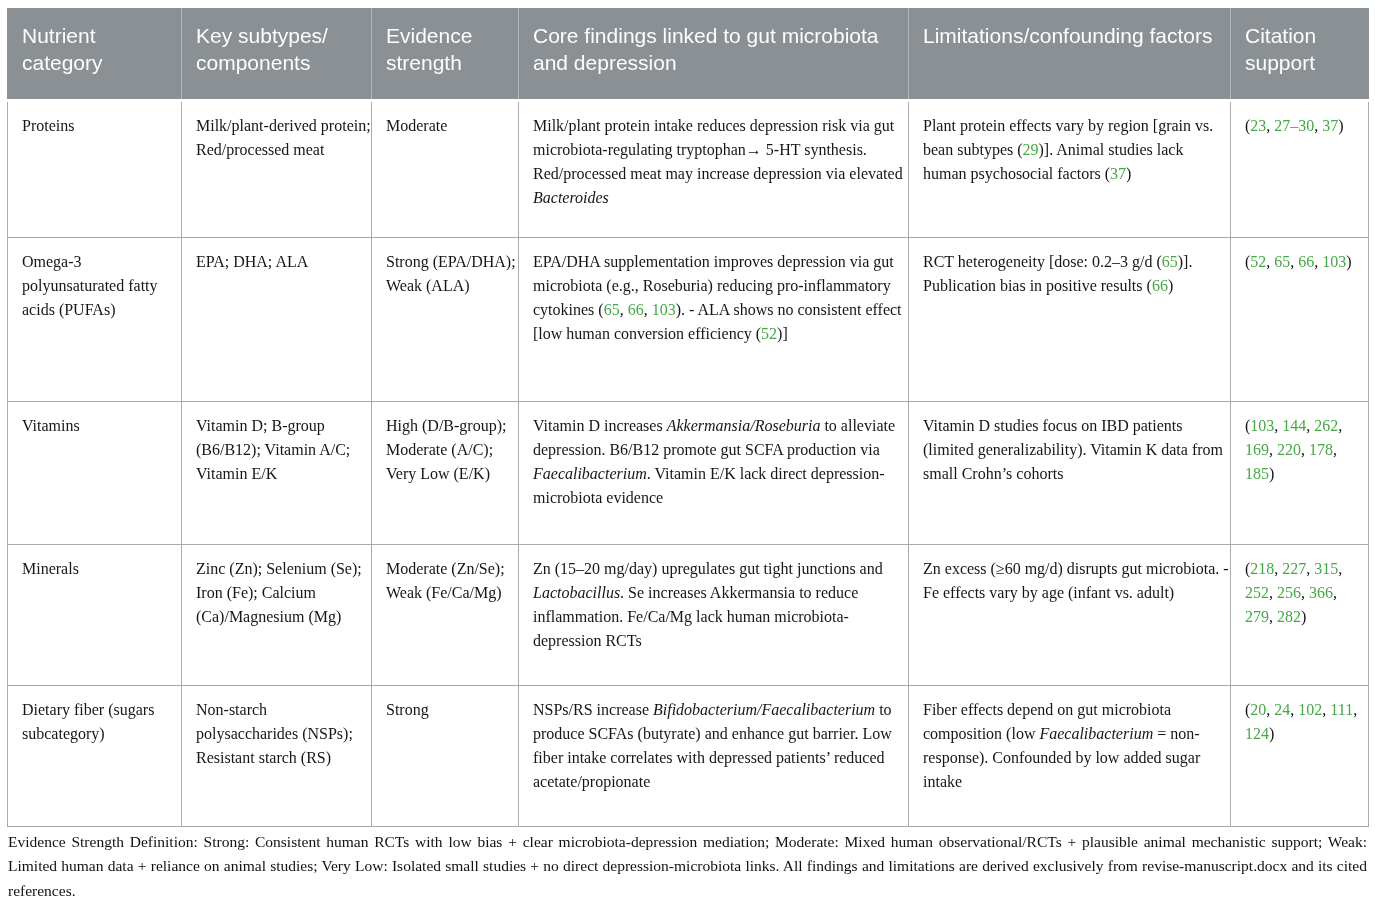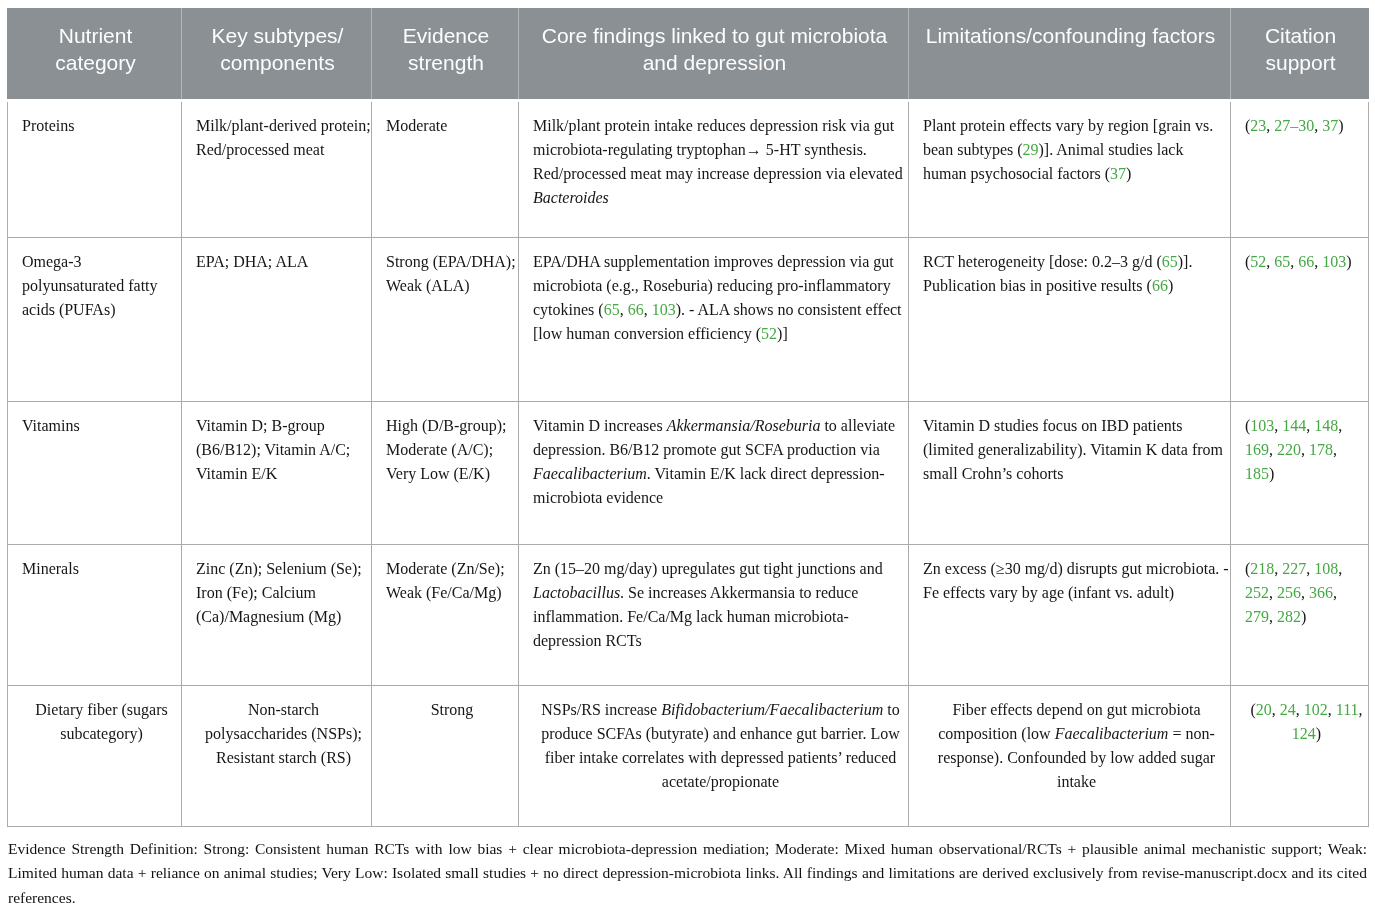--- a/index.html
+++ b/index.html
@@ -17,21 +17,21 @@
   }
   col.c1{width:174px;} col.c2{width:190px;} col.c3{width:147px;}
   col.c4{width:390px;} col.c5{width:322px;} col.c6{width:138px;}
   thead th{
     background:var(--header-bg,#8a9094);
     color:#fdfdfd;
     font-family:"Liberation Sans", sans-serif;
     font-size:21px;
     font-weight:400;
     line-height:1.3;
-    text-align:center;
+    text-align:left;
     vertical-align:top;
     padding:14px 12px 10px 14px;
     border-left:1px solid #b3b8ba;
     border-right:1px solid #b3b8ba;
     border-top:none;
     border-bottom:3px solid #ffffff;
     height:92px;
     box-sizing:border-box;
   }
   thead th:first-child{border-left:1px solid #8a9094;}
@@ -42,25 +42,25 @@
     padding:12px 0 10px 14px;
     font-size:16px;
     line-height:1.5;
     white-space:pre-wrap;
     box-sizing:border-box;
   }
   tr.r1 td{height:137px;}
   tr.r2 td{height:164px;}
   tr.r3 td{height:143px;}
   tr.r4 td{height:141px;font-family:Liberation Serif, serif;}
-  tr.r5 td{height:141px;text-align:center;}
+  tr.r5 td{height:141px;}
   td i{font-style:italic;}
   .cite{color:var(--green,#45a845);}
   .footnote{
-    padding:10px 8px 0 8px;
+    padding:3px 8px 0 8px;
     font-size:15.5px;
     line-height:1.6;
     text-align:justify;
     color:#111;
   }
 </style>
 </head>
 <body>
 
 <div class="table-wrap">
@@ -100,29 +100,29 @@
         <td>EPA/DHA supplementation improves depression via gut microbiota (e.g., Roseburia) reducing pro-inflammatory cytokines (<span class="cite">65</span>, <span class="cite">66</span>, <span class="cite">103</span>). - ALA shows no consistent effect [low human conversion efficiency (<span class="cite">52</span>)]</td>
         <td>RCT heterogeneity [dose: 0.2–3 g/d (<span class="cite">65</span>)]. Publication bias in positive results (<span class="cite">66</span>)</td>
         <td>(<span class="cite">52</span>, <span class="cite">65</span>, <span class="cite">66</span>, <span class="cite">103</span>)</td>
       </tr>
       <tr class="r3">
         <td>Vitamins</td>
         <td>Vitamin D; B-group (B6/B12); Vitamin A/C; Vitamin E/K</td>
         <td>High (D/B-group); Moderate (A/C); Very Low (E/K)</td>
         <td>Vitamin D increases <i>Akkermansia/Roseburia</i> to alleviate depression. B6/B12 promote gut SCFA production via <i>Faecalibacterium</i>. Vitamin E/K lack direct depression-microbiota evidence</td>
         <td>Vitamin D studies focus on IBD patients (limited generalizability). Vitamin K data from small Crohn’s cohorts</td>
-        <td>(<span class="cite">103</span>, <span class="cite">144</span>, <span class="cite">148</span>, <span class="cite">169</span>, <span class="cite">220</span>, <span class="cite">178</span>, <span class="cite">185</span>)</td>
+        <td>(<span class="cite">103</span>, <span class="cite">144</span>, <span class="cite">262</span>, <span class="cite">169</span>, <span class="cite">220</span>, <span class="cite">178</span>, <span class="cite">185</span>)</td>
       </tr>
       <tr class="r4">
         <td>Minerals</td>
         <td>Zinc (Zn); Selenium (Se); Iron (Fe); Calcium (Ca)/Magnesium (Mg)</td>
         <td>Moderate (Zn/Se); Weak (Fe/Ca/Mg)</td>
         <td>Zn (15–20 mg/day) upregulates gut tight junctions and <i>Lactobacillus</i>. Se increases Akkermansia to reduce inflammation. Fe/Ca/Mg lack human microbiota-depression RCTs</td>
-        <td>Zn excess (≥30 mg/d) disrupts gut microbiota. - Fe effects vary by age (infant vs. adult)</td>
-        <td>(<span class="cite">218</span>, <span class="cite">227</span>, <span class="cite">108</span>, <span class="cite">252</span>, <span class="cite">256</span>, <span class="cite">366</span>, <span class="cite">279</span>, <span class="cite">282</span>)</td>
+        <td>Zn excess (≥60 mg/d) disrupts gut microbiota. - Fe effects vary by age (infant vs. adult)</td>
+        <td>(<span class="cite">218</span>, <span class="cite">227</span>, <span class="cite">315</span>, <span class="cite">252</span>, <span class="cite">256</span>, <span class="cite">366</span>, <span class="cite">279</span>, <span class="cite">282</span>)</td>
       </tr>
       <tr class="r5">
         <td>Dietary fiber (sugars subcategory)</td>
         <td>Non-starch polysaccharides (NSPs); Resistant starch (RS)</td>
         <td>Strong</td>
         <td>NSPs/RS increase <i>Bifidobacterium/Faecalibacterium</i> to produce SCFAs (butyrate) and enhance gut barrier. Low fiber intake correlates with depressed patients’ reduced acetate/propionate</td>
         <td>Fiber effects depend on gut microbiota composition (low <i>Faecalibacterium</i> = non-response). Confounded by low added sugar intake</td>
         <td>(<span class="cite">20</span>, <span class="cite">24</span>, <span class="cite">102</span>, <span class="cite">111</span>, <span class="cite">124</span>)</td>
       </tr>
     </tbody>

